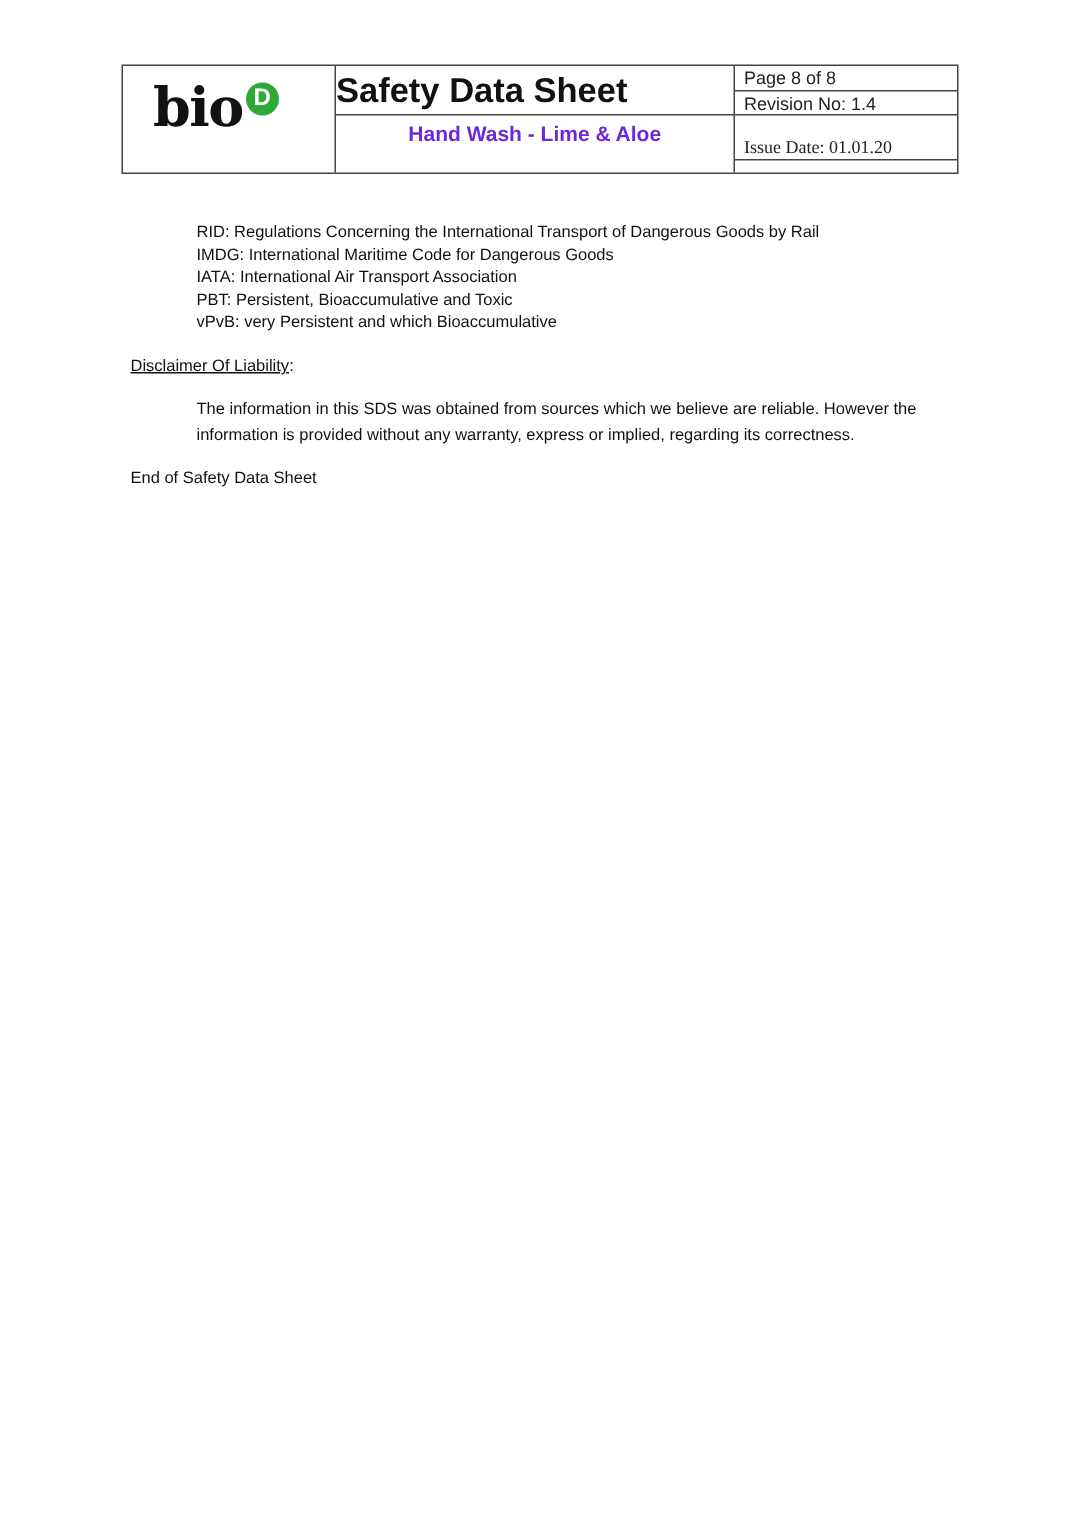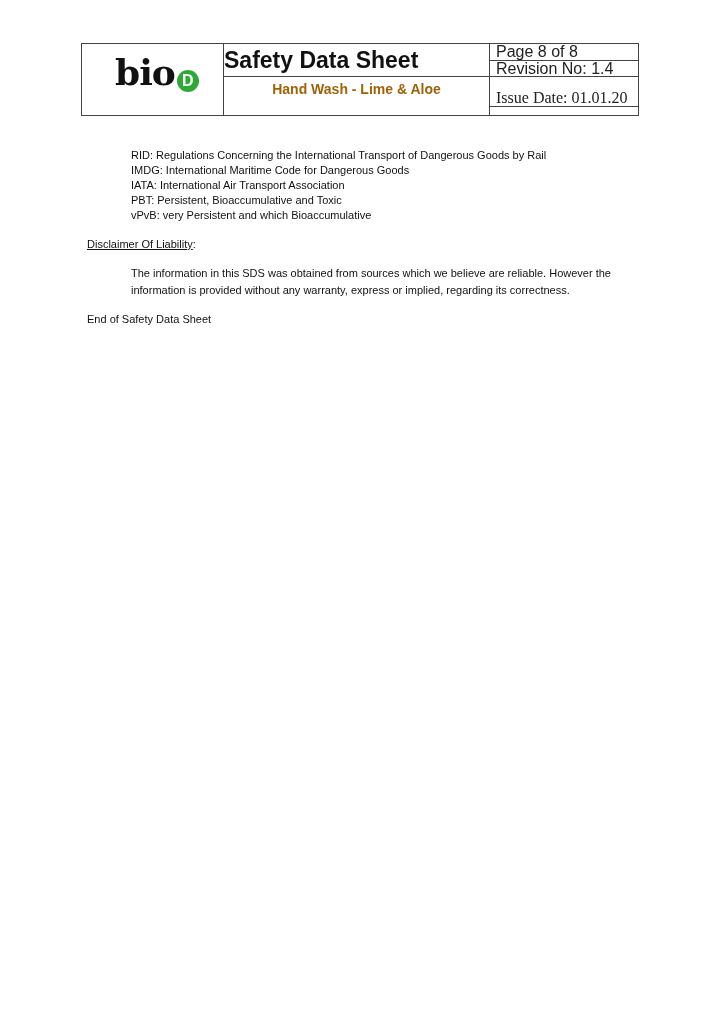--- a/index.html
+++ b/index.html
@@ -32,22 +32,21 @@
       height: 71px;
       border-right: 1px solid #444444;
       box-sizing: border-box;
     }
     .logo {
       position: absolute;
       left: 20px;
       top: 8px;
       height: 40px;
       display: flex;
-      align-items: flex-end;
-      margin-left: 13px;
+      align-items: flex-start;
     }
     .logo-text {
       font-family: "DejaVu Serif", "Liberation Serif", serif;
       font-weight: bold;
       font-size: 36px;
       line-height: 40px;
       letter-spacing: -1px;
       color: #111111;
     }
     .logo-d {
@@ -90,28 +89,28 @@
       height: 38px;
       border-right: 1px solid #444444;
       box-sizing: border-box;
       text-align: center;
     }
     .subtitle-text {
       font-family: "Liberation Sans", sans-serif;
       font-weight: bold;
       font-size: 14px;
       line-height: 24px;
-      color: #a16207;
+      color: #6d28d9;
     }
     .meta-cell {
       position: absolute;
       left: 408px;
       width: 148px;
       box-sizing: border-box;
-      font-size: 16px;
+      font-size: 12px;
       padding-left: 6px;
       color: #222222;
     }
     .meta-row-0 { top: 0; height: 17px; line-height: 16px; border-bottom: 1px solid #444444; }
     .meta-row-1 { top: 17px; height: 16px; line-height: 16px; border-bottom: 1px solid #444444; }
     .meta-row-2 { top: 46px; height: 17px; line-height: 16px; border-bottom: 1px solid #444444; font-family: Liberation Serif, serif; }
     .meta-row-3 { top: 50px; height: 21px; line-height: 17px; }
 
     .abbrev-list {
       position: absolute;

